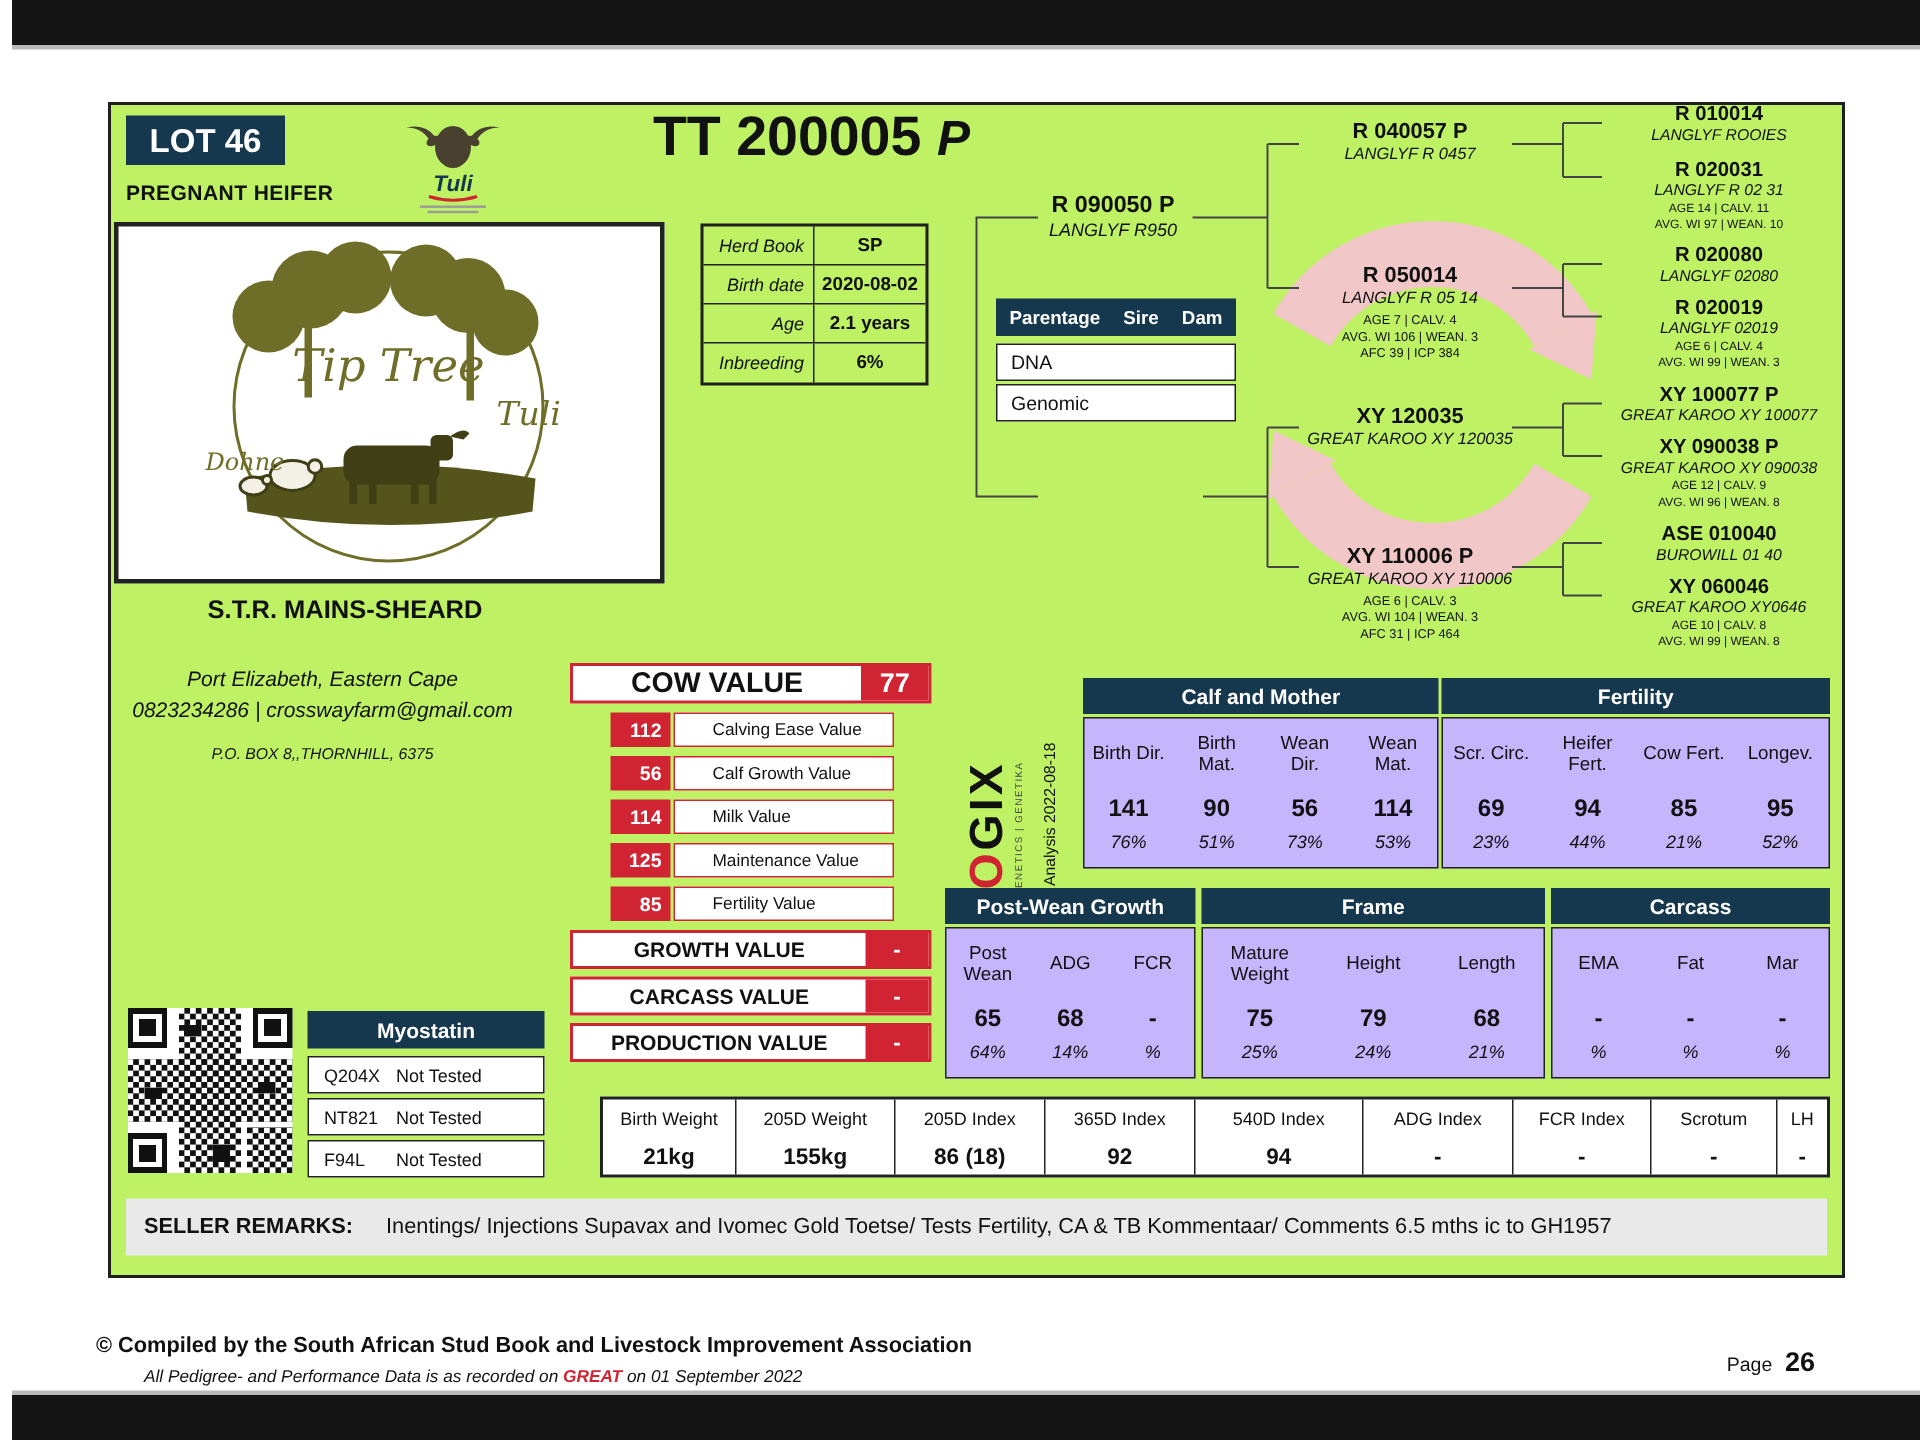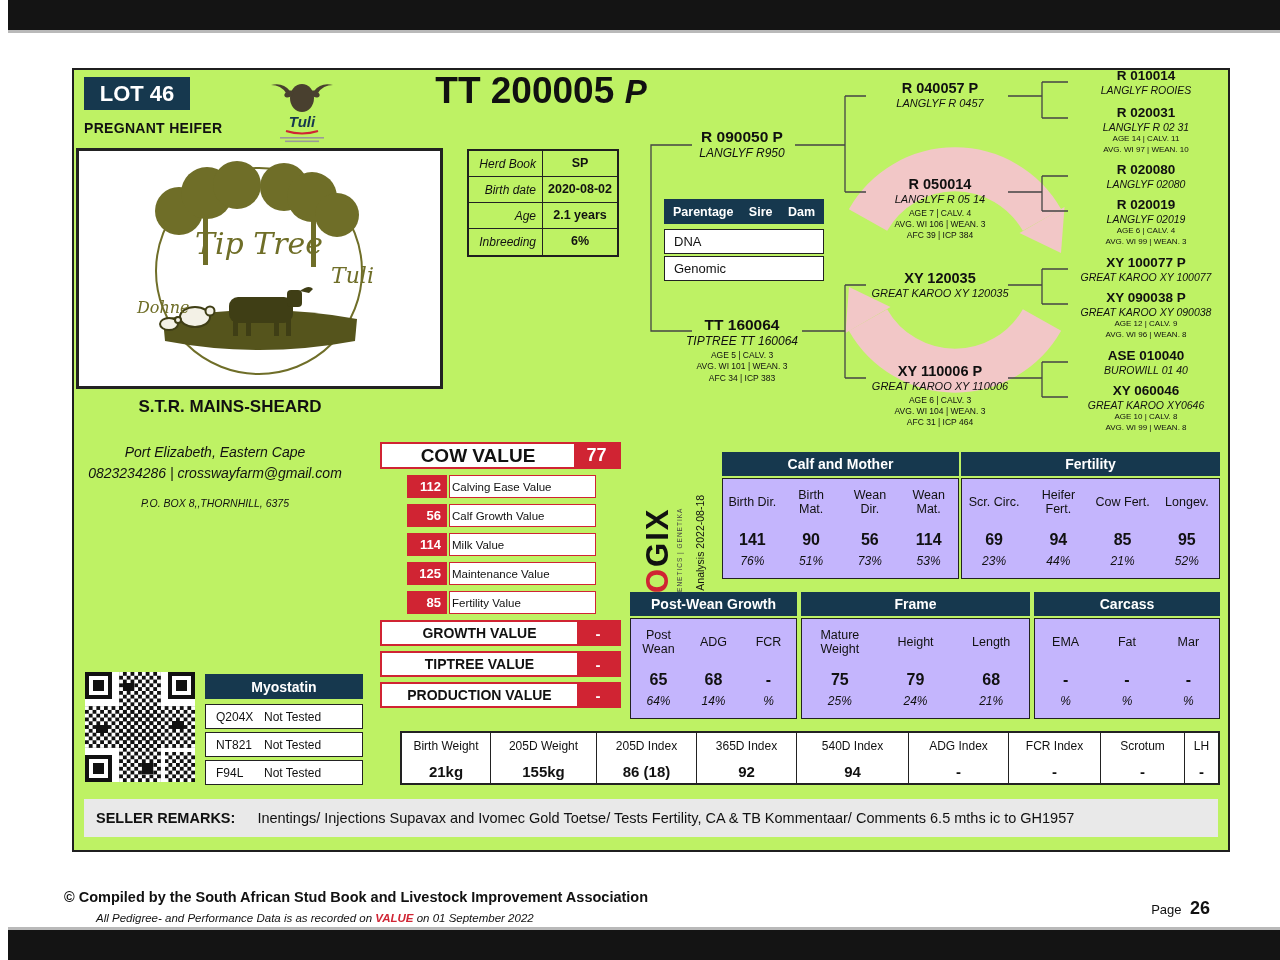--- a/index.html
+++ b/index.html
@@ -31,21 +31,21 @@
   .info-label{width:74px;text-align:right;padding:6px 6px 0 0;font-size:12px;font-style:italic;border-right:1px solid #222}
   .info-value{flex:1;text-align:center;padding-top:5px;font-size:12.5px;font-weight:bold}
   
   .ebody{display:flex;border:1.5px solid #222;background:#c4b5fd;height:101px}
   .ecol{flex:1;display:flex;flex-direction:column;align-items:center}
   .ehead{height:46px;display:flex;align-items:center;justify-content:center;text-align:center;font-size:12.5px;line-height:1.15;padding:0 3px}
   .eval{font-size:16px;font-weight:bold;height:29px;display:flex;align-items:center}
   .eacc{font-size:12px;font-style:italic}
   
   .subrow-badge{position:absolute;width:40px;height:23px;display:flex;align-items:center;justify-content:flex-end;padding-right:6px;font-weight:bold;font-size:13px}
-  .subrow-label{position:absolute;width:147px;height:23px;border:1.5px solid #d02433;display:flex;align-items:center;padding-left:2px;font-size:11.5px;background:#fff}
+  .subrow-label{position:absolute;width:147px;height:23px;border:1.5px solid #d02433;display:flex;align-items:center;padding-left:25px;font-size:11.5px;background:#fff}
   .bigrow{display:flex;height:26px}
   
   .myo-row{width:158px;height:25px;border:1.5px solid #222;display:flex;align-items:center;margin-bottom:3px;font-size:12px;background:#fff}
   .myo-gene{width:58px;padding-left:10px}
   
   .idx{display:flex;border:2px solid #222;height:54px;background:#fff}
   .idx-col{display:flex;flex-direction:column;border-left:1px solid #222}
   .idx-col:first-child{border-left:none}
   .idx-h{height:26px;font-size:12px;display:flex;align-items:center;justify-content:center;text-align:center}
   .idx-v{flex:1;font-size:15px;font-weight:bold;display:flex;align-items:center;justify-content:center}
@@ -158,29 +158,20 @@
     <span>Sire</span>
     <span>Dam</span>
   </div>
   <div class="abs" style="left:664px;top:229px;width:160px;height:25px;border:1.5px solid #222;display:flex;align-items:center;padding-left:9px;font-size:13px;background:#fff">DNA</div>
   <div class="abs" style="left:664px;top:256px;width:160px;height:25px;border:1.5px solid #222;display:flex;align-items:center;padding-left:9px;font-size:13px;background:#fff">Genomic</div>
 
   <div class="ped g1" style="left:667px;top:128px;width:150px">
     <div class="pid">R 090050 P</div>
     <div class="pname">LANGLYF R950</div>
   </div>
-  <div class="ped g1" style="left:667px;top:316px;width:150px">
-    <div class="pid">TT 160064</div>
-    <div class="pname">TIPTREE TT 160064</div>
-    <div class="pstats">
-      <div>AGE 5 | CALV. 3</div>
-      <div>AVG. WI 101 | WEAN. 3</div>
-      <div>AFC 34 | ICP 383</div>
-    </div>
-  </div>
 
   <div class="ped g2" style="left:855px;top:80px;width:170px">
     <div class="pid">R 040057 P</div>
     <div class="pname">LANGLYF R 0457</div>
   </div>
   <div class="ped g2" style="left:855px;top:176px;width:170px">
     <div class="pid">R 050014</div>
     <div class="pname">LANGLYF R 05 14</div>
     <div class="pstats">
       <div>AGE 7 | CALV. 4</div>
@@ -270,21 +261,21 @@
   <div class="subrow-badge red" style="left:407px;top:562px">125</div>
   <div class="subrow-label" style="left:449px;top:562px">Maintenance Value</div>
   <div class="subrow-badge red" style="left:407px;top:591px">85</div>
   <div class="subrow-label" style="left:449px;top:591px">Fertility Value</div>
 
   <div class="abs redborder bigrow" style="left:380px;top:620px;width:241px">
     <div style="flex:1;display:flex;align-items:center;justify-content:center;font-weight:bold;font-size:14px">GROWTH VALUE</div>
     <div class="red center" style="width:42px;font-weight:bold;font-size:15px">-</div>
   </div>
   <div class="abs redborder bigrow" style="left:380px;top:651px;width:241px">
-    <div style="flex:1;display:flex;align-items:center;justify-content:center;font-weight:bold;font-size:14px">TIPTREE VALUE</div>
+    <div style="flex:1;display:flex;align-items:center;justify-content:center;font-weight:bold;font-size:14px">CARCASS VALUE</div>
     <div class="red center" style="width:42px;font-weight:bold;font-size:15px">-</div>
   </div>
   <div class="abs redborder bigrow" style="left:380px;top:682px;width:241px">
     <div style="flex:1;display:flex;align-items:center;justify-content:center;font-weight:bold;font-size:14px">PRODUCTION VALUE</div>
     <div class="red center" style="width:42px;font-weight:bold;font-size:15px">-</div>
   </div>
 
   <div class="abs vtext" style="left:640px;top:452px;height:162px;font-size:31px;font-weight:bold;letter-spacing:2px">
     <span>L</span><span style="color:#d02433">O</span><span>GIX</span>
   </div>
@@ -476,20 +467,20 @@
       </div>
   </div>
 
   <div class="abs" style="left:84px;top:799px;width:1134px;height:38px;background:#e9e9e9;display:flex;align-items:center;padding-left:12px;font-size:14.5px">
     <span class="b">SELLER REMARKS:</span>
     <span style="margin-left:22px">Inentings/ Injections Supavax and Ivomec Gold Toetse/ Tests Fertility, CA &amp; TB Kommentaar/ Comments 6.5 mths ic to GH1957</span>
   </div>
 
   <div class="abs b" style="left:64px;top:889px;font-size:14.5px">© Compiled by the South African Stud Book and Livestock Improvement Association</div>
   <div class="abs i" style="left:96px;top:912px;font-size:11.5px">
-    <span>All Pedigree- and Performance Data is as recorded on </span><span class="b" style="color:#d02433">VALUE</span><span> on 01 September 2022</span>
+    <span>All Pedigree- and Performance Data is as recorded on </span><span class="b" style="color:#d02433">GREAT</span><span> on 01 September 2022</span>
   </div>
   <div class="abs" style="left:1080px;top:898px;width:130px;text-align:right">
     <span style="font-size:13px">Page</span>
     <span style="font-size:18px;font-weight:bold;margin-left:4px">26</span>
   </div>
 
 </div>
 
 </body></html>

